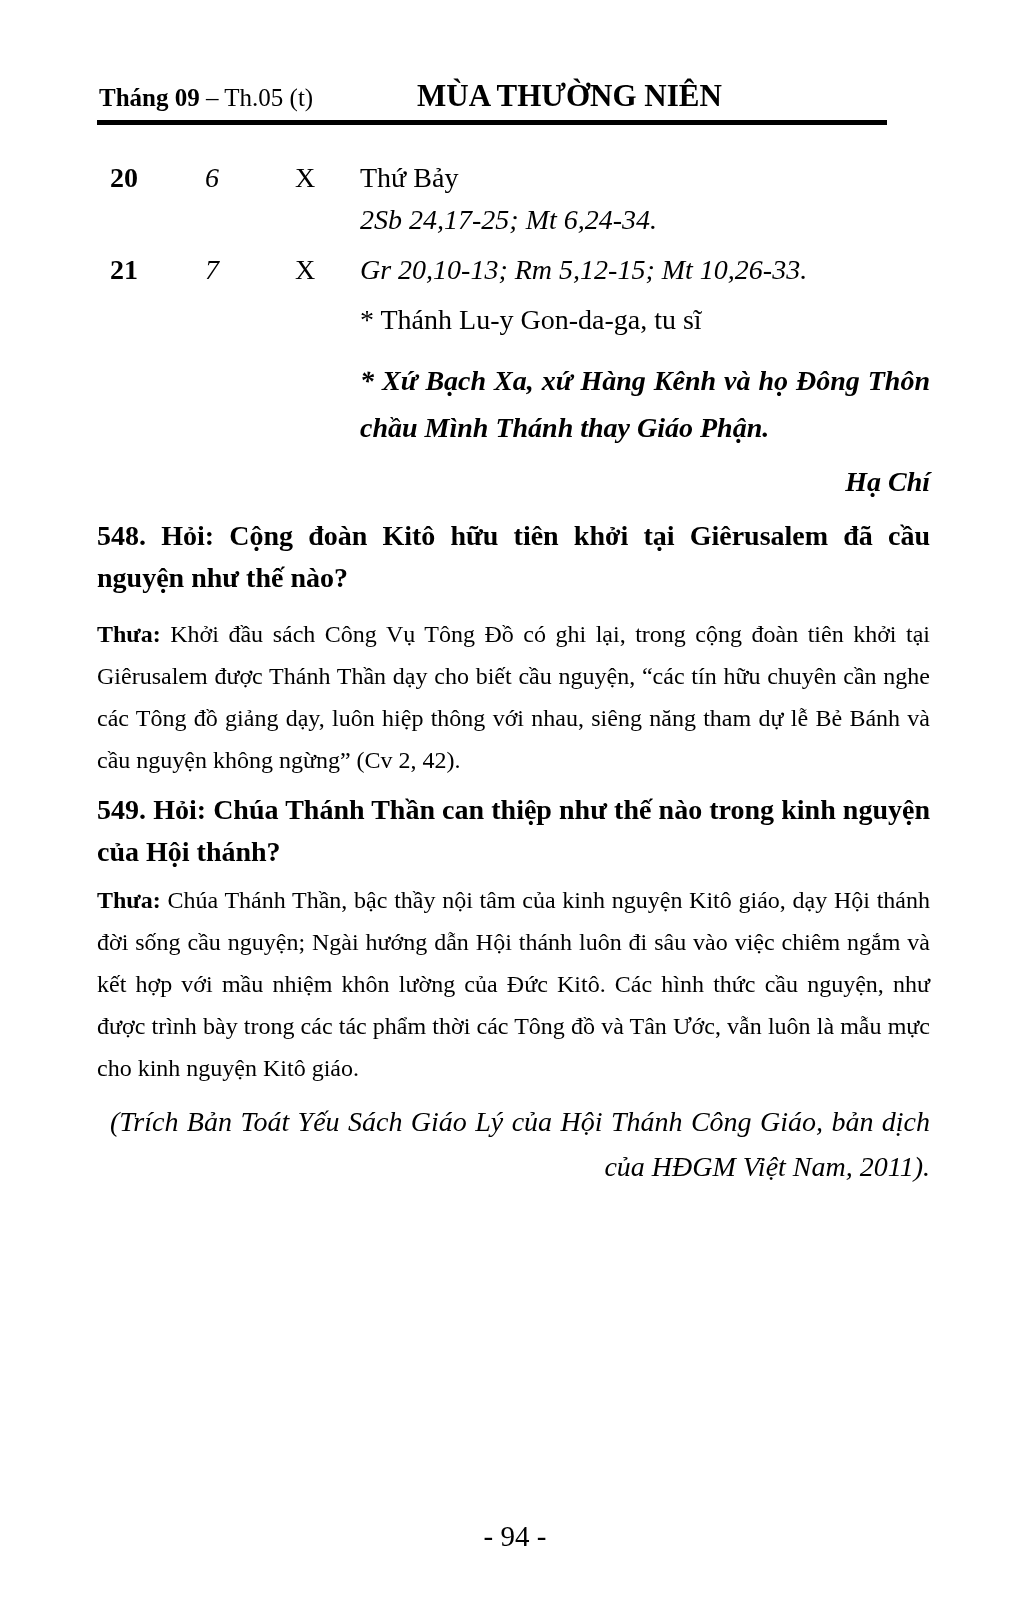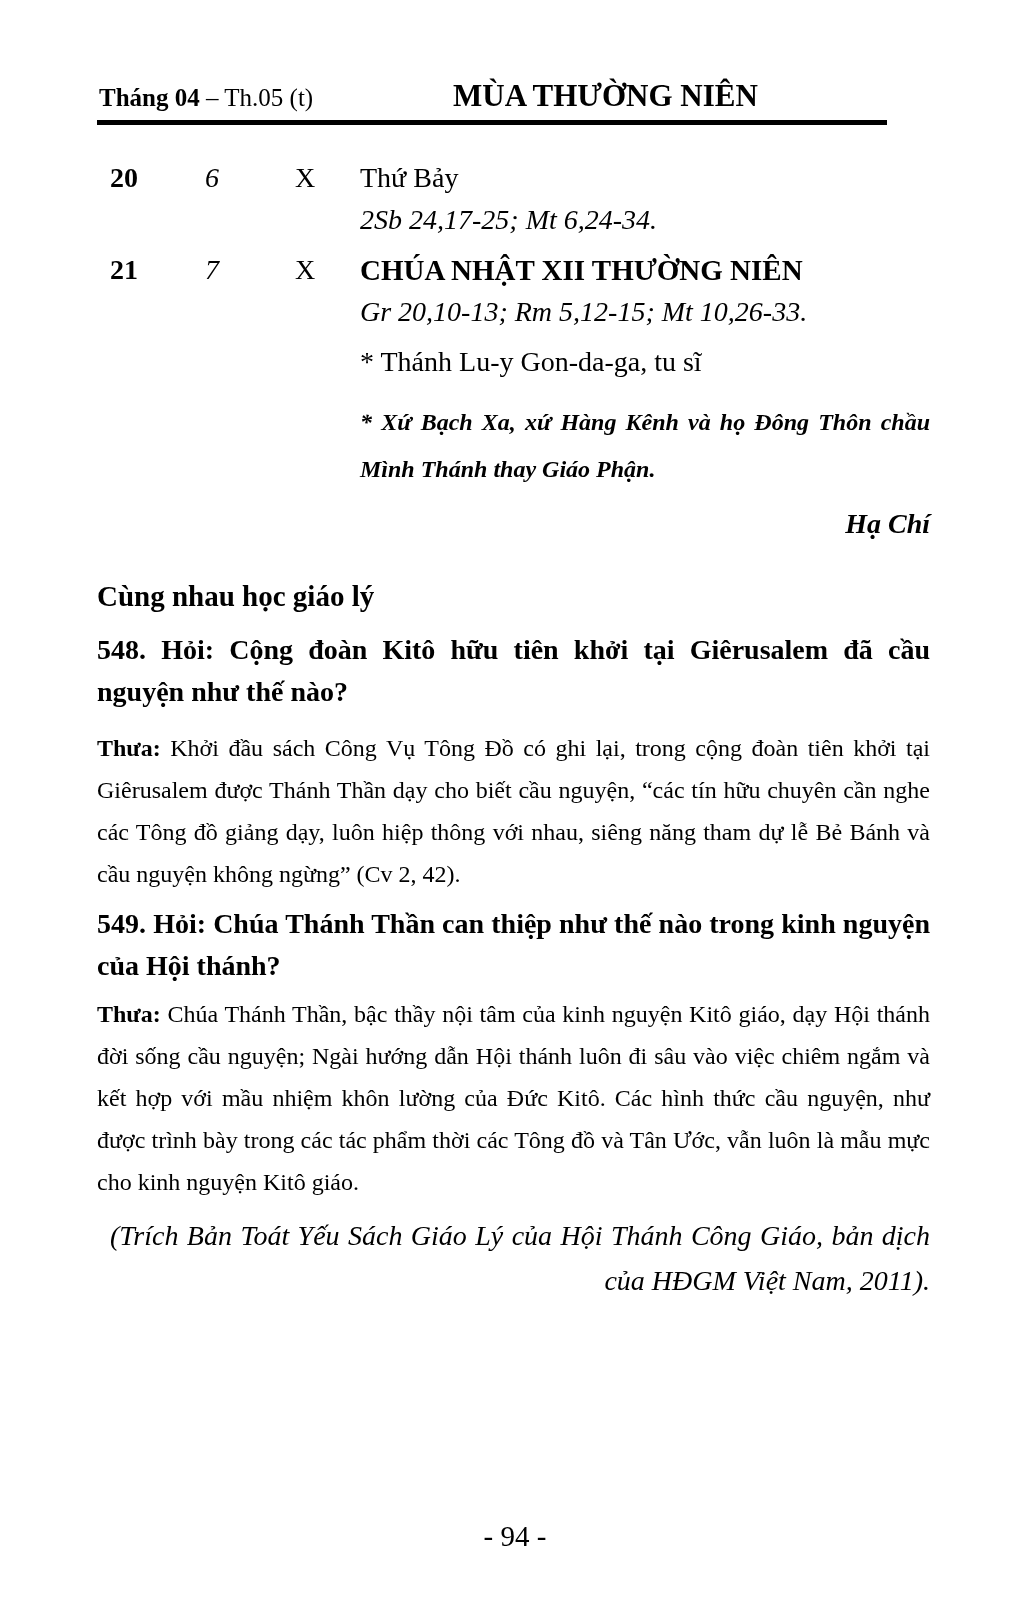--- a/index.html
+++ b/index.html
@@ -13,40 +13,40 @@
   }
   .page { position:relative; width:1024px; height:1615px; background:#ffffff; }
   .content { position:absolute; left:97px; top:0; width:833px; }
 
   .b { font-weight:bold; }
   .i { font-style:italic; }
 
   
   .header { margin-top:78px; position:relative; height:36px; }
   .header-left { position:absolute; left:2px; top:6px; font-size:25px; white-space:nowrap; }
-  .header-title { position:absolute; left:356px; top:0; font-size:31px; font-weight:bold; white-space:nowrap; }
+  .header-title { position:absolute; left:320px; top:0; font-size:31px; font-weight:bold; white-space:nowrap; }
   .rule { margin-top:6px; width:790px; height:5px; background:#000000; }
 
   
   .cal-row {
     display:grid;
     grid-template-columns:95px 90px 65px 1fr;
     padding-left:13px;
     font-size:28px; line-height:42px;
   }
   .cal-row-20 { margin-top:32px; }
   .cal-row-21 { margin-top:8px; }
   .day-title-sunday { font-weight:bold; font-size:29px; }
   .psalter { font-weight:bold; }
   .readings { font-style:italic; }
 
   .saint-note { margin-left:263px; margin-top:8px; font-size:28px; line-height:42px; }
   .adoration {
     margin-left:263px; margin-top:16px; width:570px;
-    font-size:24px; line-height:47px;
+    font-size:28px; line-height:47px;
     font-weight:bold; font-style:italic;
     text-align:justify;
   }
   .solar-term { margin-top:10px; text-align:right; font-size:28px; line-height:42px; font-weight:bold; font-style:italic; }
 
   
   .section-title { margin-top:30px; font-size:29px; line-height:42px; font-weight:bold; }
   .question { margin-top:12px; font-size:28px; line-height:42px; font-weight:bold; text-align:justify; }
   .answer { margin-top:14px; font-size:24px; line-height:42px; text-align:justify; }
   .q549 { margin-top:8px;font-family:Liberation Serif, serif; }
@@ -60,21 +60,21 @@
   .footer { position:absolute; top:1520px; left:3px; width:100%; text-align:center; font-size:29px; }
 </style>
 </head>
 <body style="color: rgb(0, 0, 0); background: rgb(255, 255, 255);">
 
 <div class="page">
   <div class="content">
 
     <div class="header">
       <div class="header-left">
-        <span class="b">Tháng 04</span>
+        <span class="b">Tháng 09</span>
         <span>– Th.05 (t)</span>
       </div>
       <div class="header-title">MÙA THƯỜNG NIÊN</div>
     </div>
     <div class="rule"></div>
 
     <div class="cal-row cal-row-20">
       <div class="b">20</div>
       <div class="i">6</div>
       <div>X</div>
@@ -82,32 +82,30 @@
         <div>Thứ Bảy</div>
         <div class="readings">2Sb 24,17-25; Mt 6,24-34.</div>
       </div>
     </div>
 
     <div class="cal-row cal-row-21">
       <div class="b">21</div>
       <div class="i">7</div>
       <div>X</div>
       <div>
-        <div class="day-title-sunday">CHÚA NHẬT XII THƯỜNG NIÊN</div>
         <div class="readings">Gr 20,10-13; Rm 5,12-15; Mt 10,26-33.</div>
       </div>
     </div>
 
     <div class="saint-note">* Thánh Lu-y Gon-da-ga, tu sĩ</div>
 
     <div class="adoration">* Xứ Bạch Xa, xứ Hàng Kênh và họ Đông Thôn chầu Mình Thánh thay Giáo Phận.</div>
 
     <div class="solar-term">Hạ Chí</div>
 
-    <div class="section-title">Cùng nhau học giáo lý</div>
 
     <p class="question">548. Hỏi: Cộng đoàn Kitô hữu tiên khởi tại Giêrusalem đã cầu nguyện như thế nào?</p>
 
     <p class="answer">
       <span class="b">Thưa:</span>
       <span>Khởi đầu sách Công Vụ Tông Đồ có ghi lại, trong cộng đoàn tiên khởi tại Giêrusalem được Thánh Thần dạy cho biết cầu nguyện, “các tín hữu chuyên cần nghe các Tông đồ giảng dạy, luôn hiệp thông với nhau, siêng năng tham dự lễ Bẻ Bánh và cầu nguyện không ngừng” (Cv 2, 42).</span>
     </p>
 
     <p class="question q549">549. Hỏi: Chúa Thánh Thần can thiệp như thế nào trong kinh nguyện của Hội thánh?</p>
 

